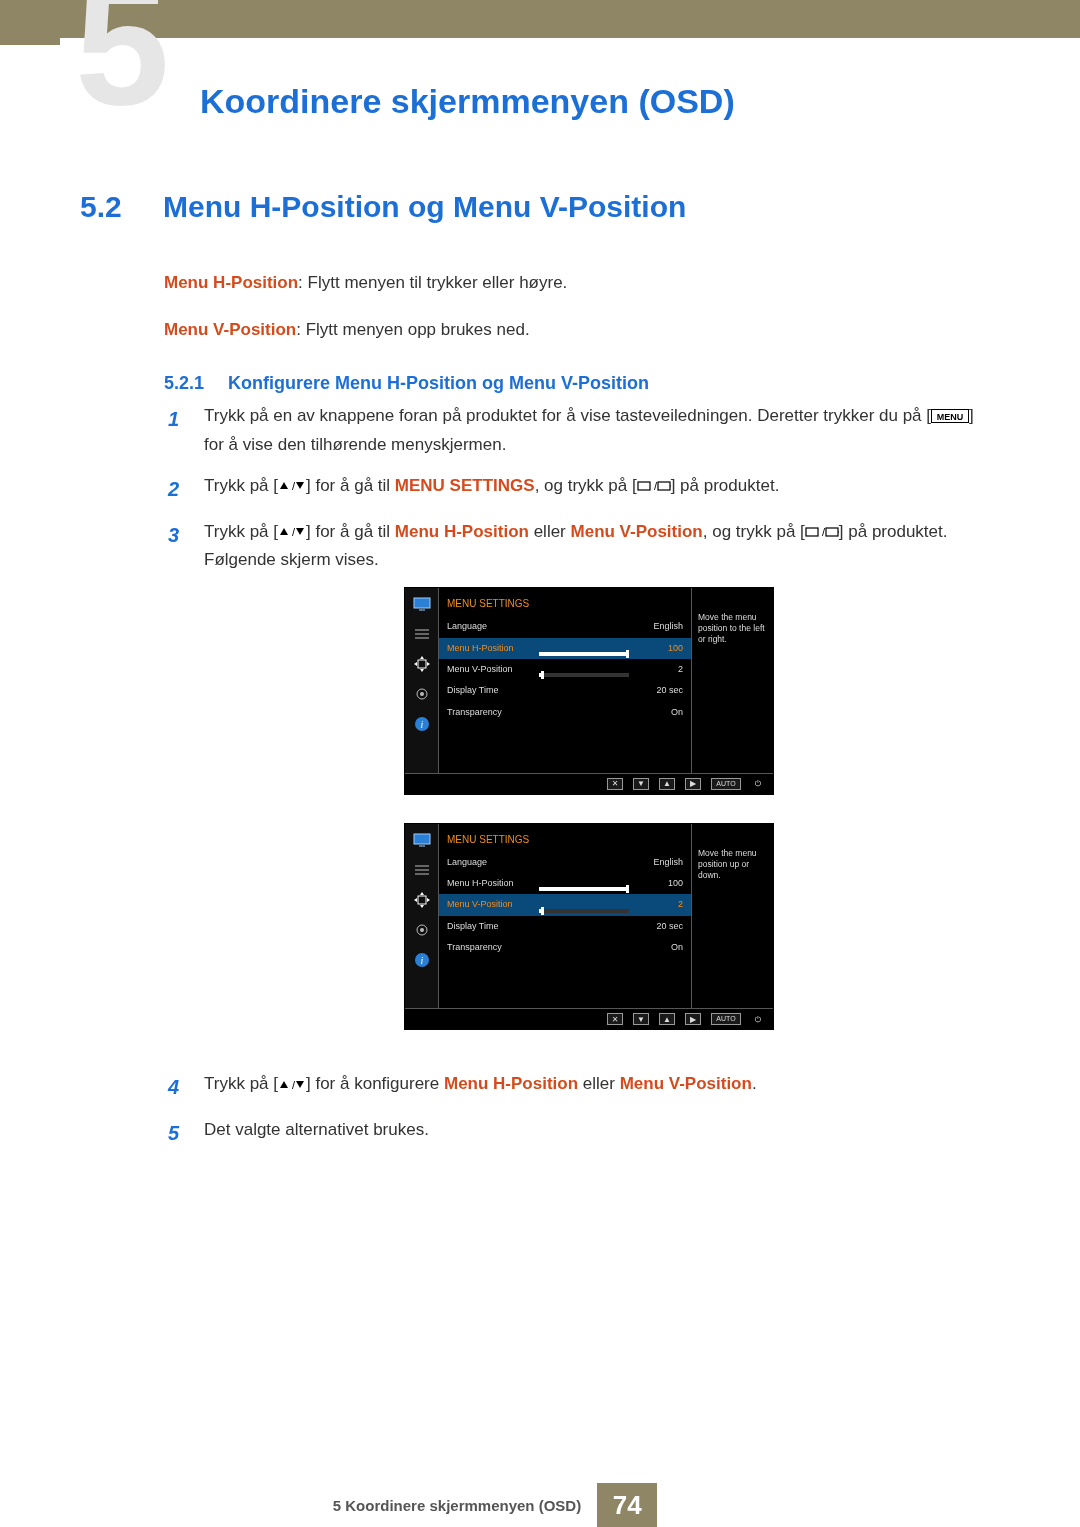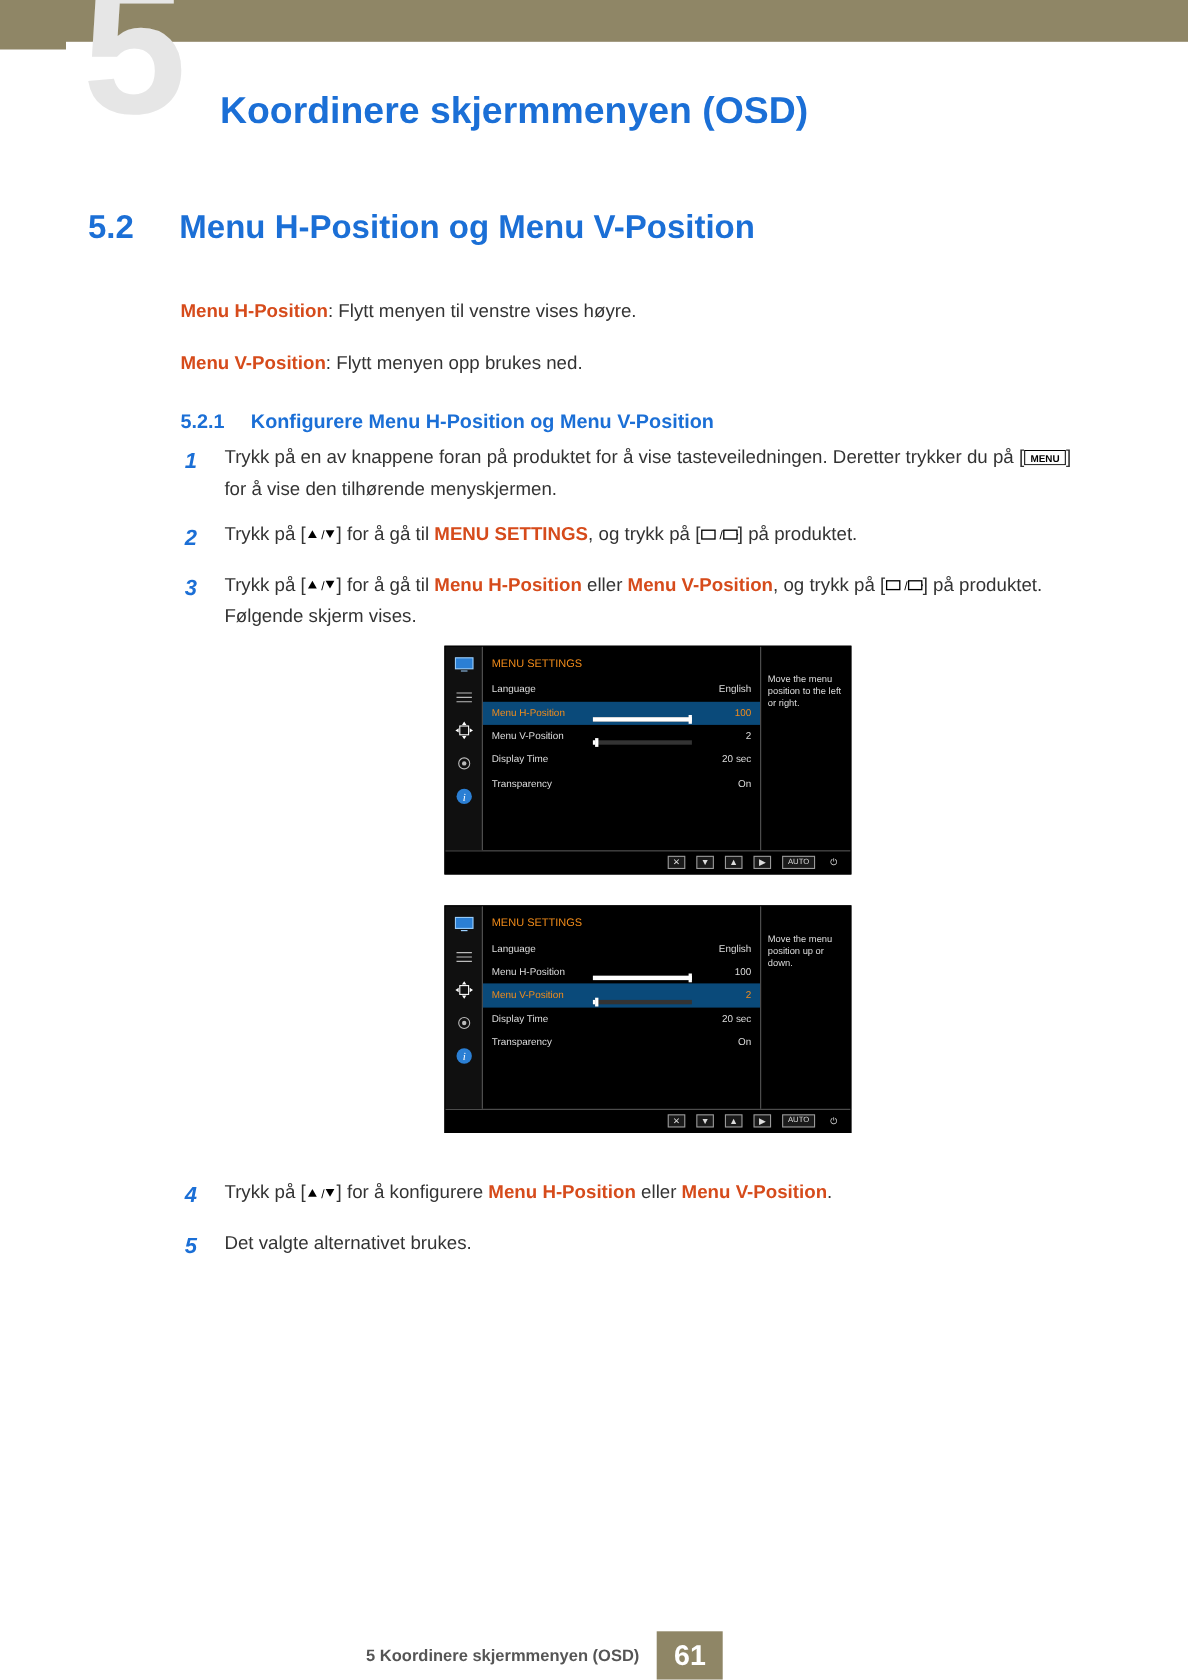--- a/index.html
+++ b/index.html
@@ -172,21 +172,21 @@
 
 <div class="content">
 
   <div class="section-row">
     <div class="section-num">5.2</div>
     <div class="section-title">Menu H-Position og Menu V-Position</div>
   </div>
 
   <div class="body-text">
     <p class="para">
-      <span class="hl">Menu H-Position</span><span>: Flytt menyen til venstre vises høyre.</span>
+      <span class="hl">Menu H-Position</span><span>: Flytt menyen til trykker eller høyre.</span>
     </p>
     <p class="para">
       <span class="hl">Menu V-Position</span><span>: Flytt menyen opp brukes ned.</span>
     </p>
 
     <div class="subsection-row">
       <span>5.2.1</span>
       <span>Konfigurere Menu H-Position og Menu V-Position</span>
     </div>
 
@@ -423,14 +423,14 @@
         <div class="step-num">5</div>
         <div class="step-body">Det valgte alternativet brukes.</div>
       </div>
 
     </div>
   </div>
 </div>
 
 <div class="footer">
   <div class="footer-text">5 Koordinere skjermmenyen (OSD)</div>
-  <div class="footer-page">61</div>
+  <div class="footer-page">74</div>
 </div>
 
 </body></html>

